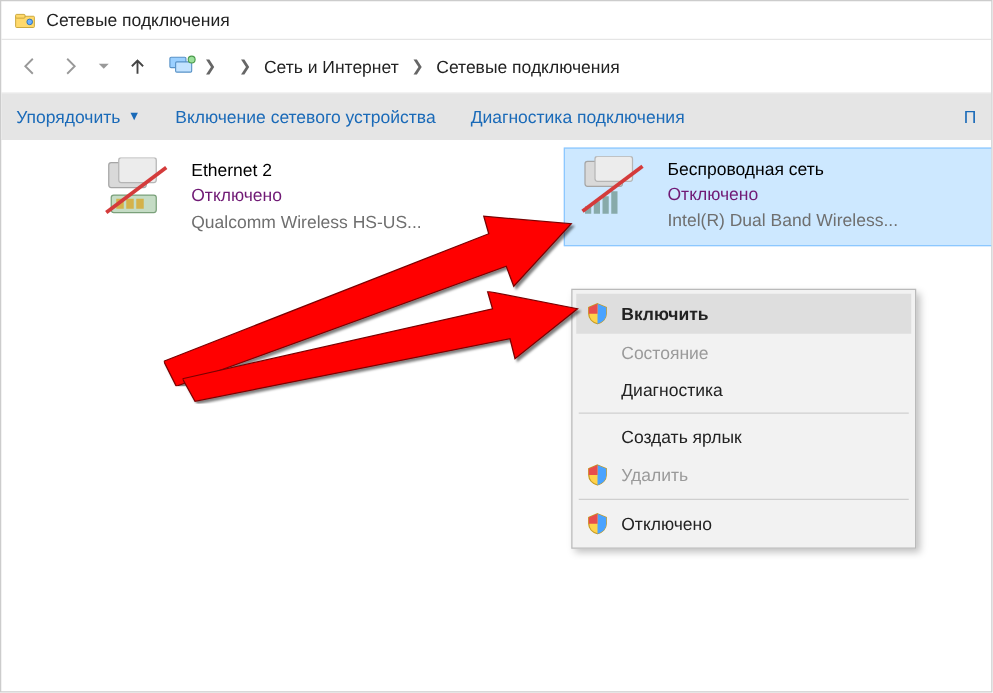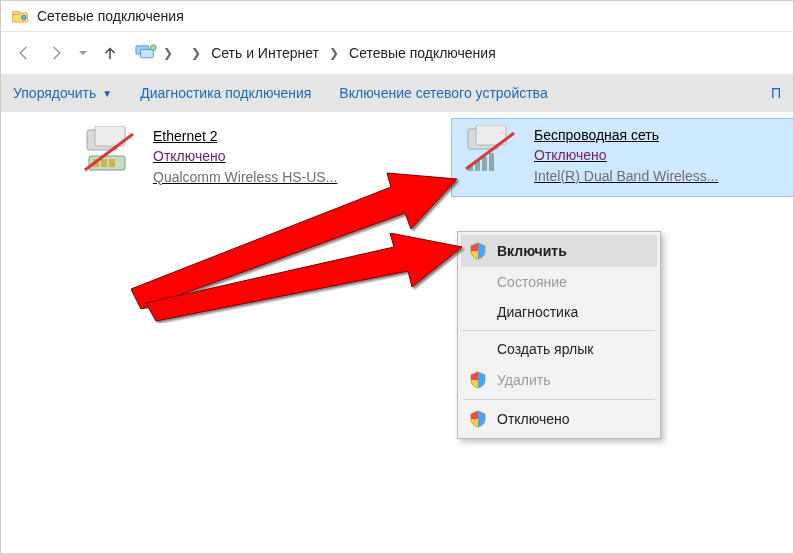--- a/index.html
+++ b/index.html
@@ -16,29 +16,29 @@
 .breadcrumb { display: flex; align-items: center; font-size: 14px; color: #222; }
 .breadcrumb .sep { margin: 0 10px; color: #666; font-size: 12px; }
 .breadcrumb a { cursor: default; }
 
 .toolbar { display: flex; align-items: center; background: #e5e5e5; border-bottom: 1px solid #e5e5e5; padding: 10px 12px; font-size: 14px; }
 .toolbar .item { color: #1a6ab8; margin-right: 28px; display: flex; align-items: center; cursor: default; }
 .toolbar .item.last { margin-right: 0; }
 .toolbar .chev { margin-left: 6px; font-size: 10px; color: #1a6ab8; }
 
 .content { position: relative; padding: 12px 0; }
-.adapter { display: flex; align-items: flex-start; width: 360px; padding: 6px 10px 10px 10px; position: absolute; text-decoration: underline; }
+.adapter { display: flex; align-items: flex-start; width: 360px; padding: 6px 10px 10px 10px; position: absolute; }
 .adapter.sel { background: #cde8ff; border: 1px solid #8cc8ff; }
 .adapter .aicon { width: 60px; height: 50px; margin-right: 12px; flex-shrink: 0; }
 .adapter .txt { font-size: 14px; line-height: 1.45; }
 .adapter .name { color: #000; }
 .adapter .status { color: #701a75; }
 .adapter .desc { color: #6f6f6f; }
 
-.ctxmenu { position: absolute; left: 456px; top: 230px; width: 204px; background: #f2f2f2; border: 1px solid #bababa; box-shadow: 3px 3px 6px rgba(0,0,0,0.25); font-size: 14px; padding: 3px; }
+.ctxmenu { position: absolute; left: 456px; top: 230px; width: 276px; background: #f2f2f2; border: 1px solid #bababa; box-shadow: 3px 3px 6px rgba(0,0,0,0.25); font-size: 14px; padding: 3px; }
 .ctxmenu .mi { display: flex; align-items: center; padding: 7px 10px 7px 8px; color: #222; position: relative; }
 .ctxmenu .mi.disabled { color: #9a9a9a; }
 .ctxmenu .mi.hov { background: #dedede; font-weight: 600; }
 .ctxmenu .mi .mic { width: 18px; height: 18px; margin-right: 10px; flex-shrink: 0; }
 .ctxmenu .mi .noic { width: 18px; margin-right: 10px; }
 .ctxmenu hr { border: none; border-top: 1px solid #cfcfcf; margin: 3px 2px; }
 
 .arrow { position: absolute; pointer-events: none; }
 </style>
 </head>
@@ -91,24 +91,24 @@
     <a>Сетевые подключения</a>
   </div>
 </div>
 
 <div class="toolbar">
   <div class="item">
     <span>Упорядочить</span>
     <span class="chev">▼</span>
   </div>
   <div class="item">
+    <span>Включение сетевого устройства</span>
+  </div>
+  <div class="item">
     <span>Диагностика подключения</span>
-  </div>
-  <div class="item">
-    <span>Включение сетевого устройства</span>
   </div>
   <div class="item last" style="margin-left:auto">
     <span>П</span>
   </div>
 </div>
 
 <div class="content">
 
   <div class="adapter" style="left:70px; top:8px">
     <span class="aicon">

